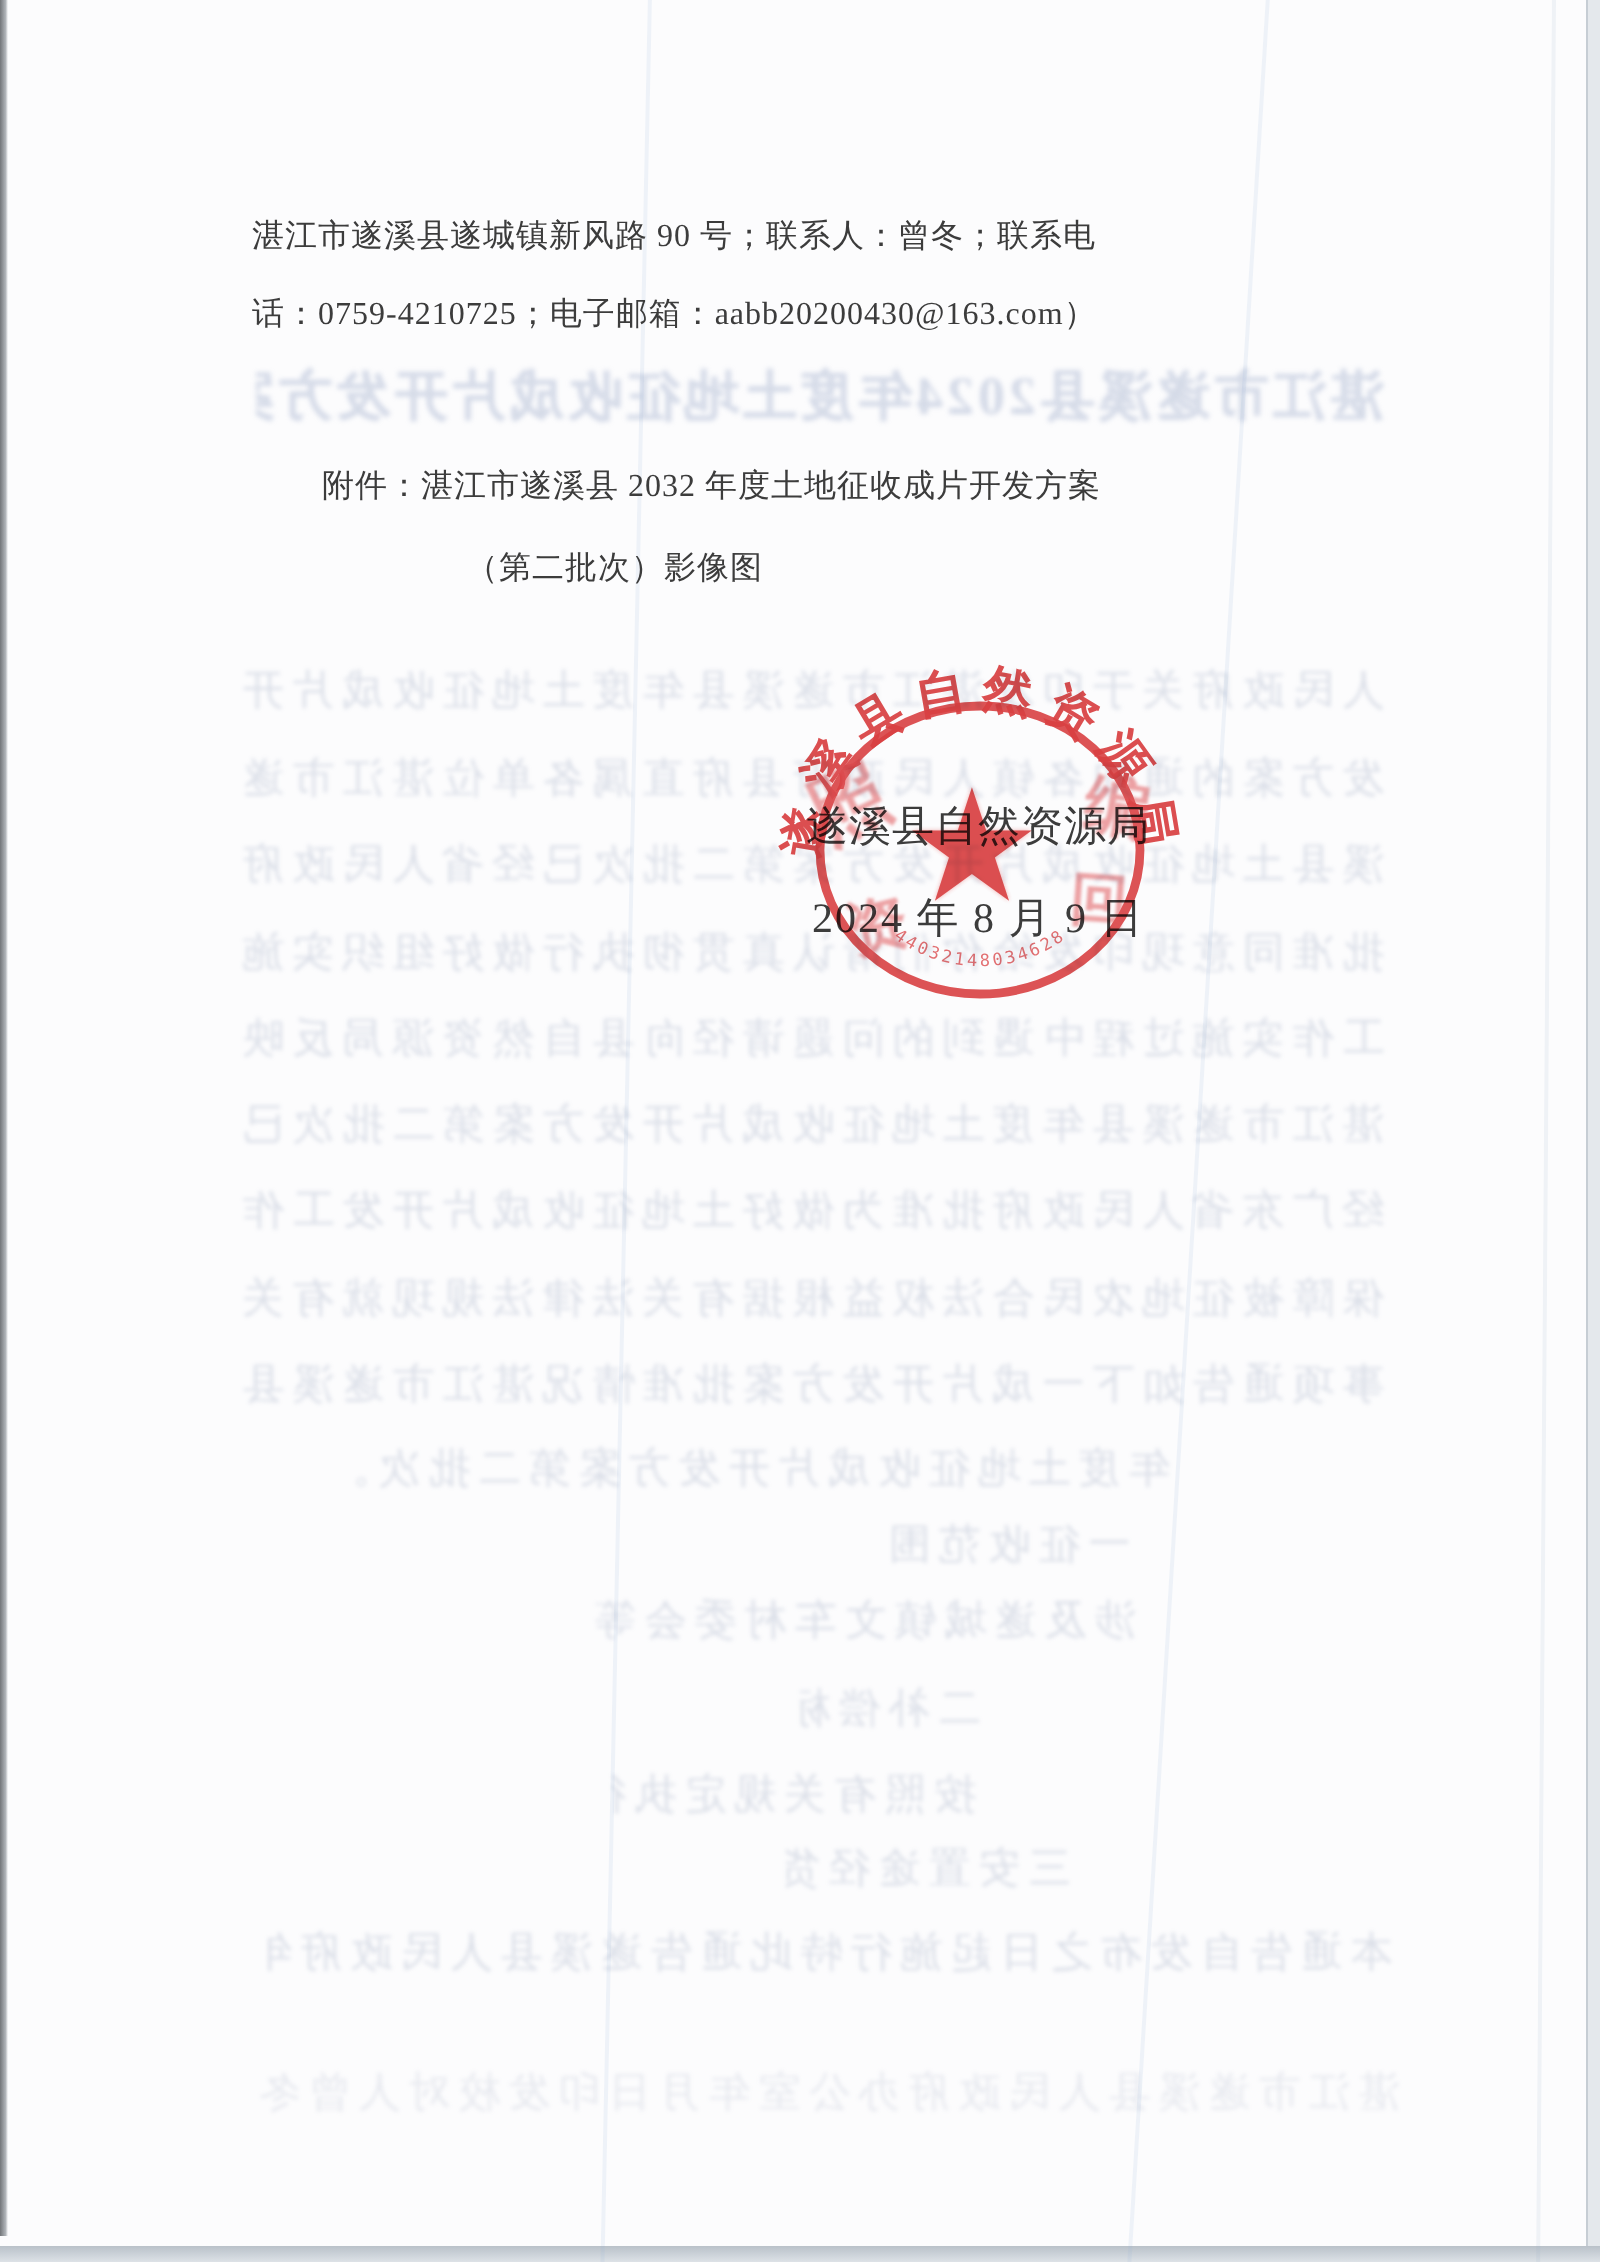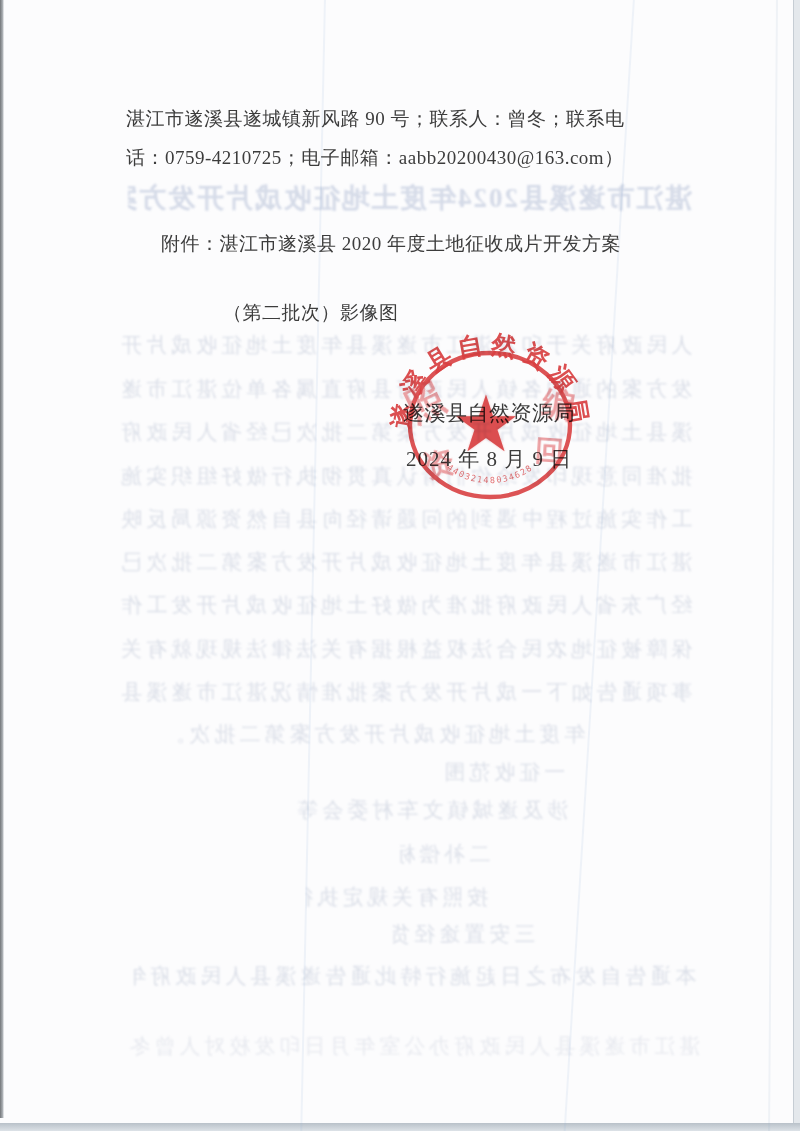--- a/index.html
+++ b/index.html
@@ -31,21 +31,21 @@
     font-size:21px;letter-spacing:4px;
     filter:blur(1px);
     line-height:26px;}
   .ghost-title{position:absolute;white-space:nowrap;overflow:hidden;
     transform:scaleX(-1);
     color:rgba(120,140,182,0.30);
     font-weight:bold;font-size:27px;letter-spacing:2px;
     filter:blur(1.2px);line-height:32px;}
   .ghost-faint{color:rgba(92,112,150,0.13);}
   
-  .doc-line{position:absolute;color:#3c3c3c;font-size:19px;
+  .doc-line{position:absolute;color:#3c3c3c;font-size:16px;
     letter-spacing:.5px;white-space:nowrap;line-height:28px;z-index:3;}
   
   .seal{position:absolute;left:380px;top:325px;width:220px;height:200px;
     z-index:4;mix-blend-mode:multiply;}
   .seal svg{position:absolute;left:0;top:0;}
   .seal-star{position:absolute;left:71px;top:60px;
     font-size:78px;line-height:78px;
     color:#dc4142;opacity:.92;
     text-shadow:0 0 2px rgba(222,70,70,.45);
     font-family:"DejaVu Sans",sans-serif;}
@@ -84,22 +84,22 @@
   <div class="ghost" style="left:432px;top:759px;width:133px;">一征收范围</div>
   <div class="ghost" style="left:268px;top:797px;width:300px;">涉及遂城镇文车村委会等</div>
   <div class="ghost" style="left:400px;top:841px;width:90px;">二补偿标准</div>
   <div class="ghost" style="left:306px;top:884px;width:182px;">按照有关规定执行</div>
   <div class="ghost" style="left:393px;top:921px;width:142px;">三安置途径货币安置</div>
   <div class="ghost" style="left:134px;top:963px;width:562px;">本通告自发布之日起施行特此通告遂溪县人民政府年</div>
   <div class="ghost ghost-faint" style="left:106px;top:1033px;width:594px;">湛江市遂溪县人民政府办公室年月日印发校对人曾冬</div>
 
   <div class="doc-line" style="left:126px;top:105px;">湛江市遂溪县遂城镇新风路 90 号；联系人：曾冬；联系电</div>
   <div class="doc-line" style="left:126px;top:144px;">话：0759-4210725；电子邮箱：aabb20200430@163.com）</div>
-  <div class="doc-line" style="left:161px;top:230px;">附件：湛江市遂溪县 2020 年度土地征收成片开发方案</div>
-  <div class="doc-line" style="left:223px;top:271px;margin-top:28px;">（第二批次）影像图</div>
+  <div class="doc-line" style="left:161px;top:230px;">附件：湛江市遂溪县 2032 年度土地征收成片开发方案</div>
+  <div class="doc-line" style="left:233px;top:271px;">（第二批次）影像图</div>
   <div class="doc-line" style="left:403px;top:399px;font-size:21px;">遂溪县自然资源局</div>
   <div class="doc-line" style="left:406px;top:445px;font-size:21px;letter-spacing:1px;">2024 年 8 月 9 日</div>
 
   <div class="seal">
     <svg width="220" height="200" viewBox="0 0 220 200">
       <defs>
         <path id="arcTop" d="M 34.8 124.6 A 80 72 0 1 1 185.2 124.6" fill="none"></path>
         <path id="arcBot" d="M 59.4 137.3 A 66 58 0 0 0 160.6 137.3" fill="none"></path>
       </defs>
       <ellipse cx="110" cy="100" rx="80" ry="72" fill="none" stroke="#dc4142" stroke-width="4.4" opacity="0.9"></ellipse>

